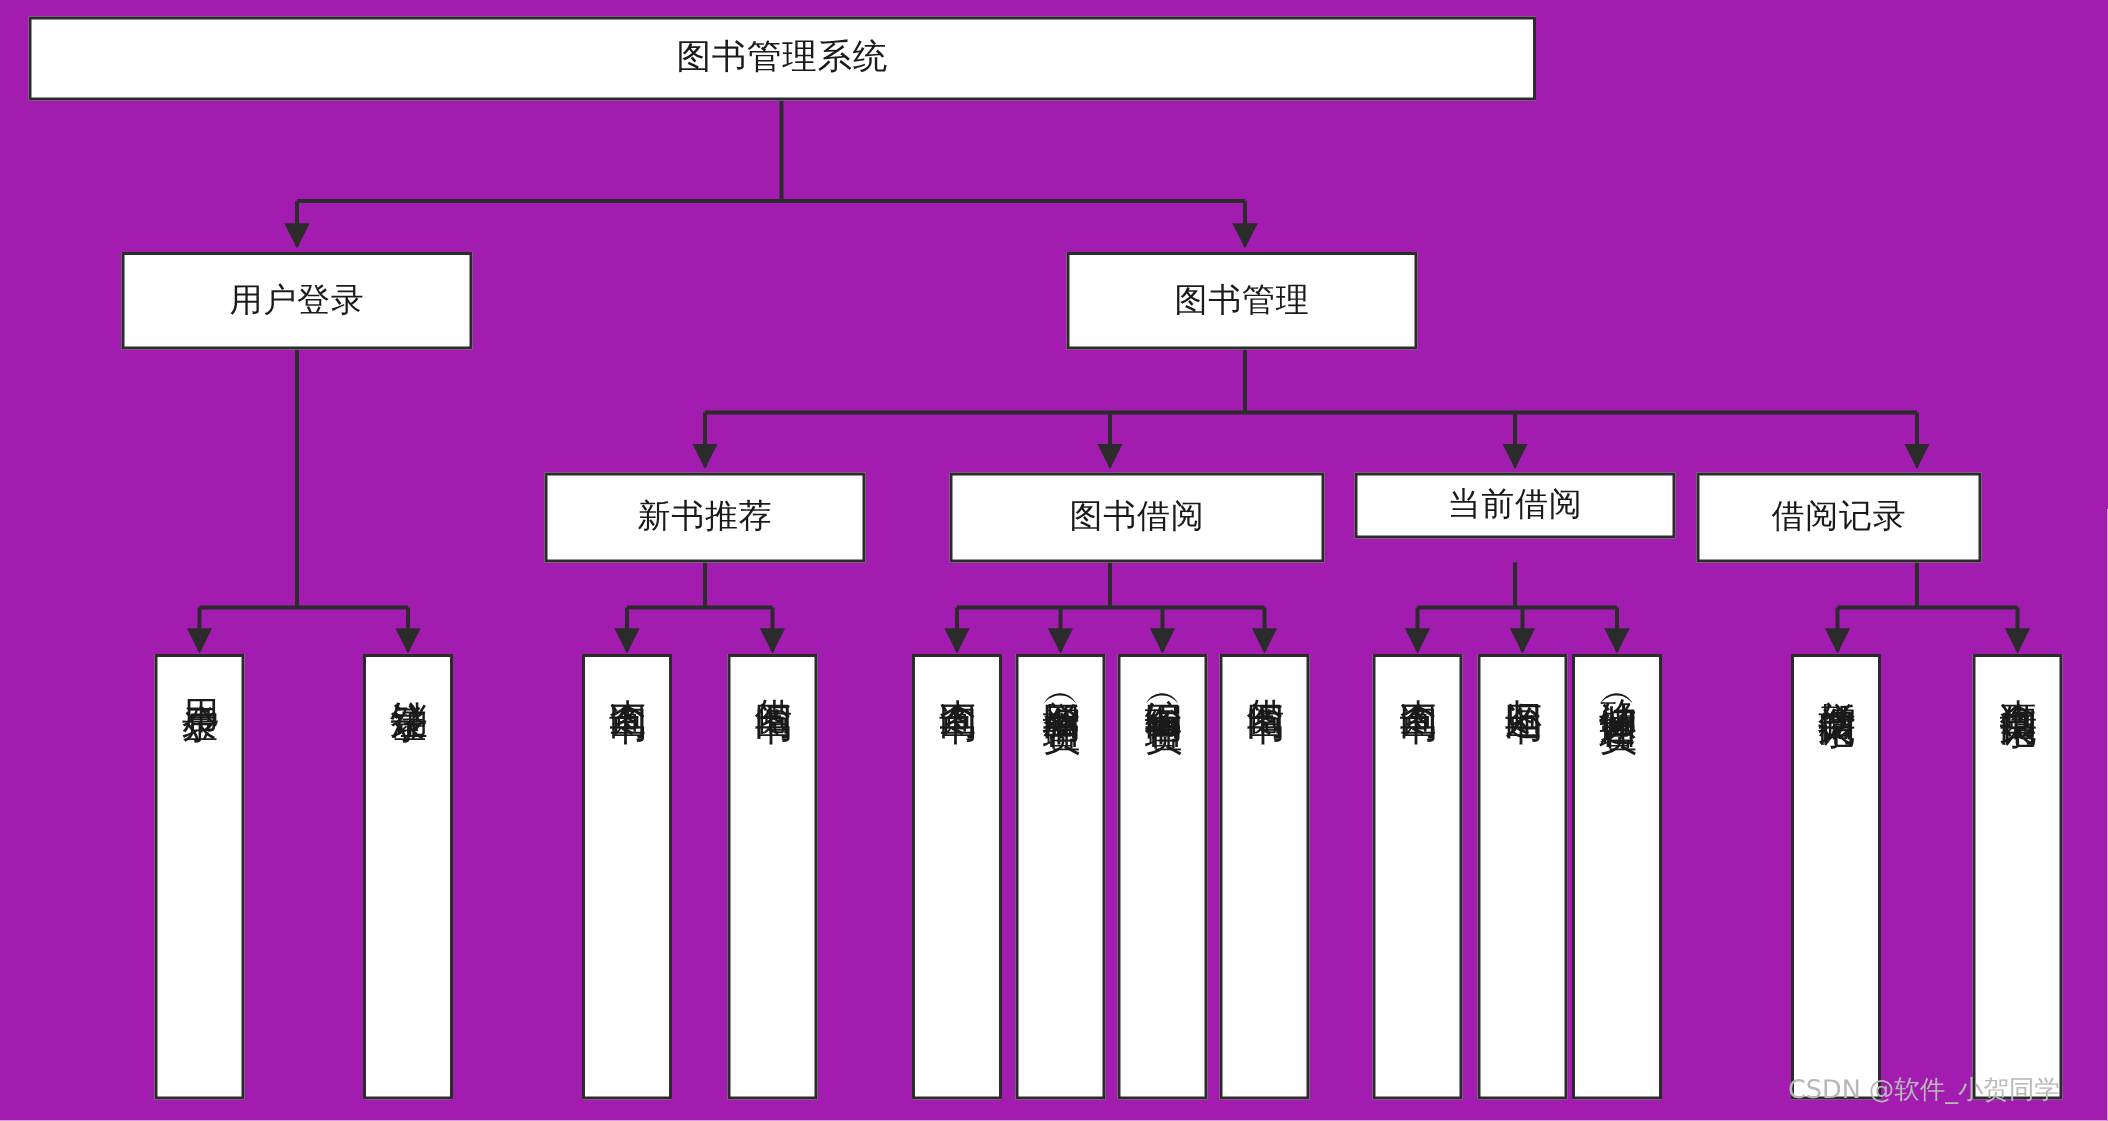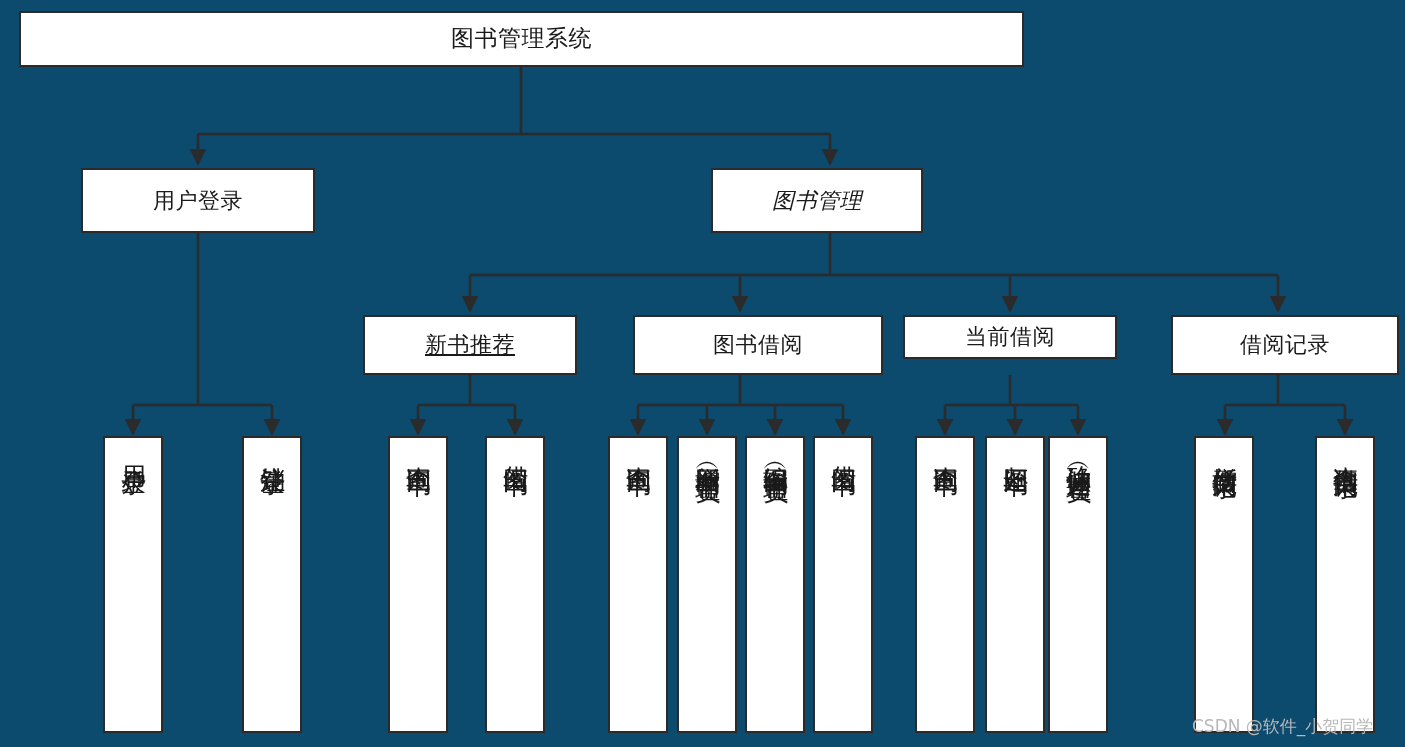--- a/index.html
+++ b/index.html
@@ -8,21 +8,21 @@
     padding: 0;
     background: #ffffff;
   }
   body {
     font-family: "DejaVu Sans", "Liberation Sans", sans-serif;
   }
   #canvas {
     position: relative;
     width: 1405px;
     height: 747px;
-    background: #0c4a6e;
+    background: #a21caf;
     overflow: hidden;
   }
   #edges {
     position: absolute;
     left: 0;
     top: 0;
     width: 1405px;
     height: 747px;
     pointer-events: none;
   }
@@ -128,34 +128,34 @@
     </g>
   </svg>
 
   <div class="node h root" style="left:19px; top:11px; width:1005px; height:56px;">
     <span class="label">图书管理系统</span>
   </div>
 
   <div class="node h" style="left:81px; top:168px; width:234px; height:65px;">
     <span class="label">用户登录</span>
   </div>
-  <div class="node h" style="left:711px; top:168px; width:212px; height:65px;font-style:italic;">
+  <div class="node h" style="left:711px; top:168px; width:234px; height:65px;">
     <span class="label">图书管理</span>
   </div>
 
-  <div class="node h" style="left:363px; top:315px; width:214px; height:60px;text-decoration:underline;">
+  <div class="node h" style="left:363px; top:315px; width:214px; height:60px;">
     <span class="label">新书推荐</span>
   </div>
   <div class="node h" style="left:633px; top:315px; width:250px; height:60px;">
     <span class="label">图书借阅</span>
   </div>
   <div class="node h" style="left:903px; top:315px; width:214px; height:44px;">
     <span class="label">当前借阅</span>
   </div>
-  <div class="node h" style="left:1171px; top:315px; width:228px; height:60px;">
+  <div class="node h" style="left:1131px; top:315px; width:190px; height:60px;">
     <span class="label">借阅记录</span>
   </div>
 
   <div class="node v" style="left:103px; top:436px; width:60px; height:297px;">
     <span class="label">用户登录</span>
   </div>
   <div class="node v" style="left:242px; top:436px; width:60px; height:297px;">
     <span class="label">注销登录</span>
   </div>
 

